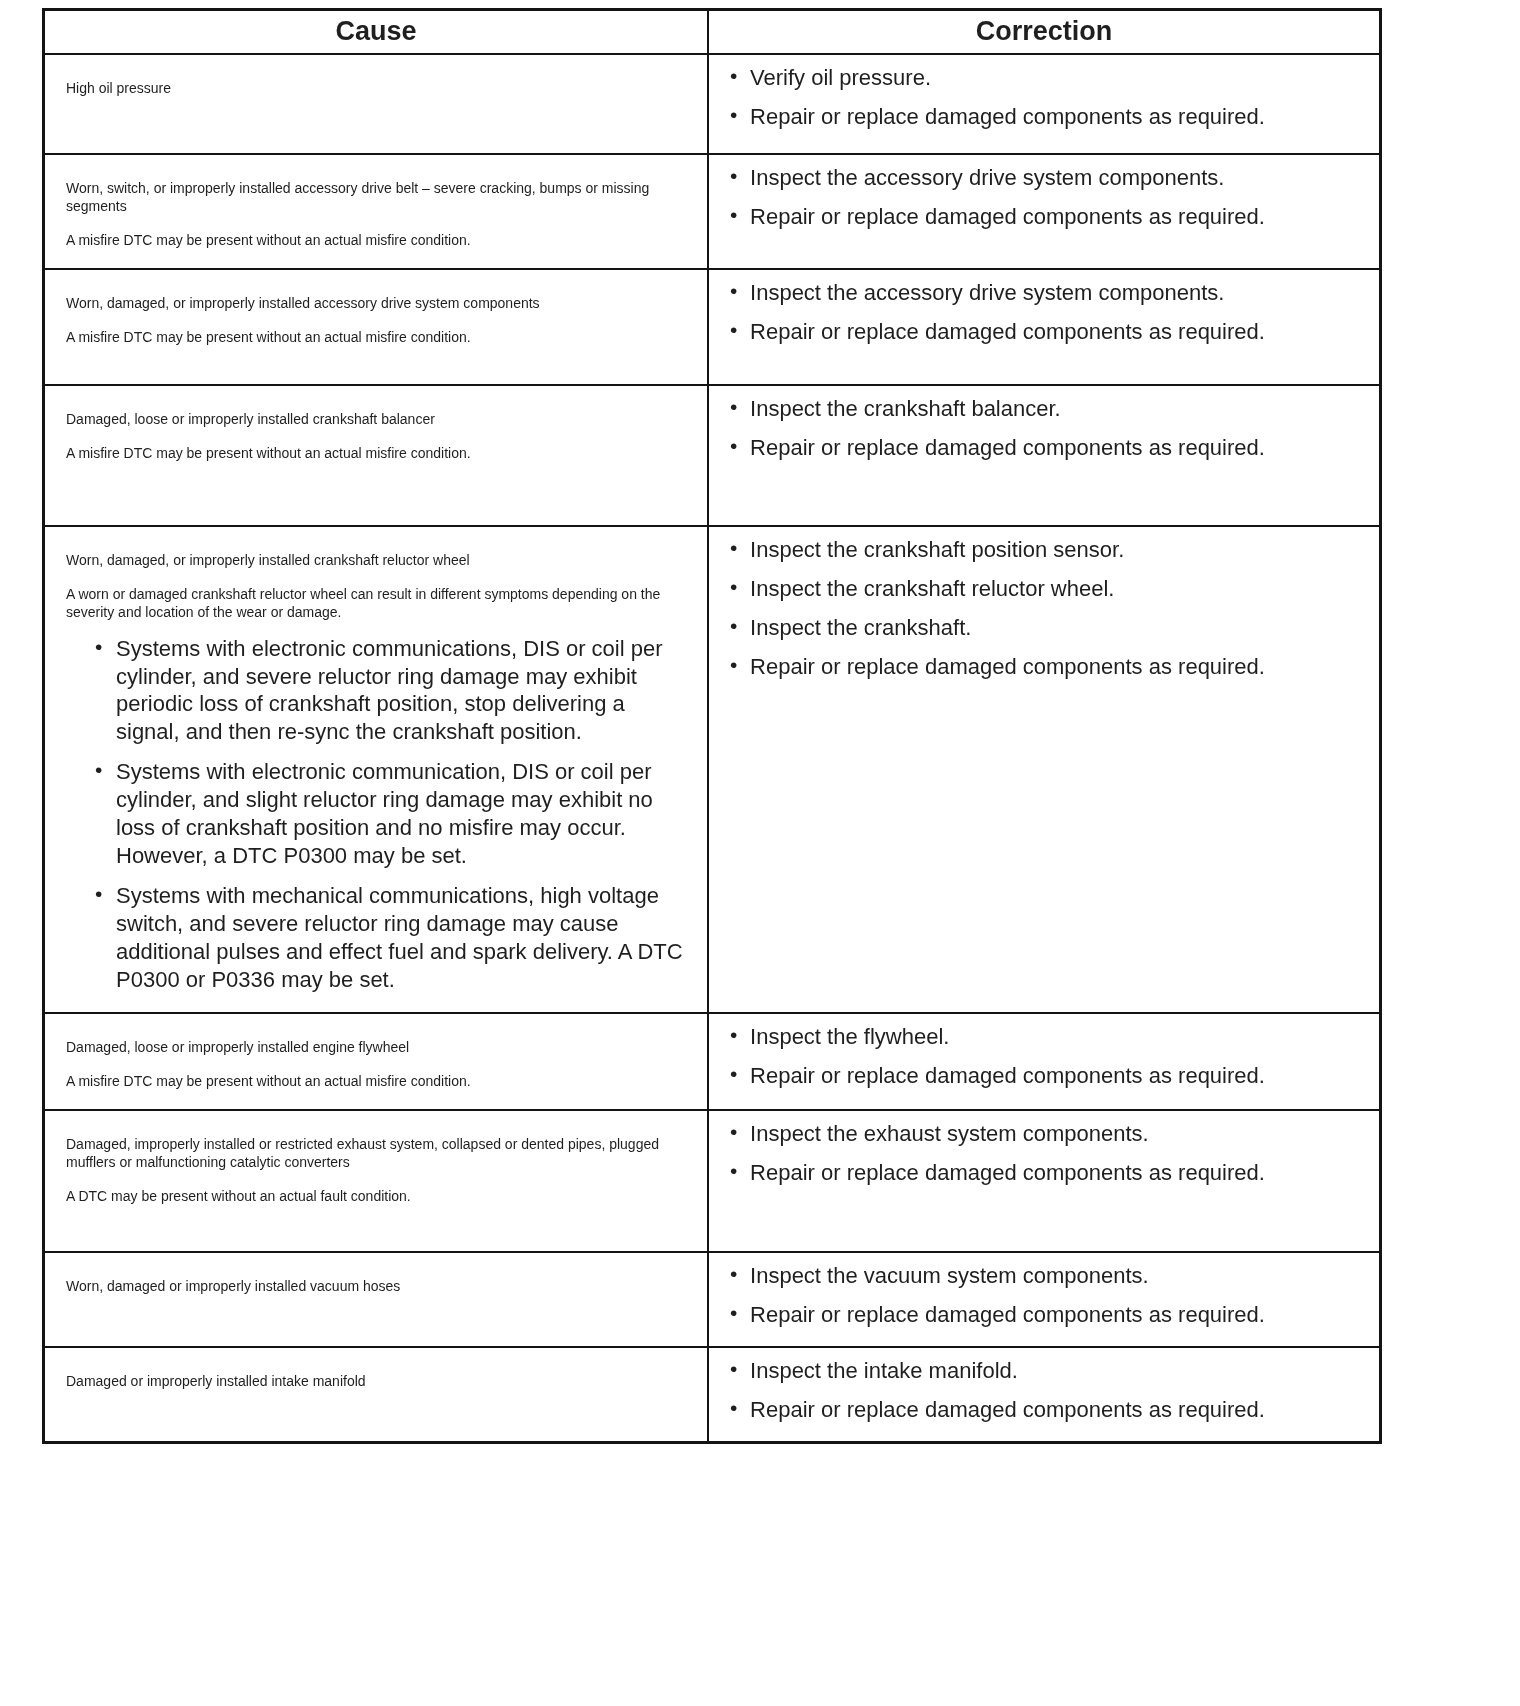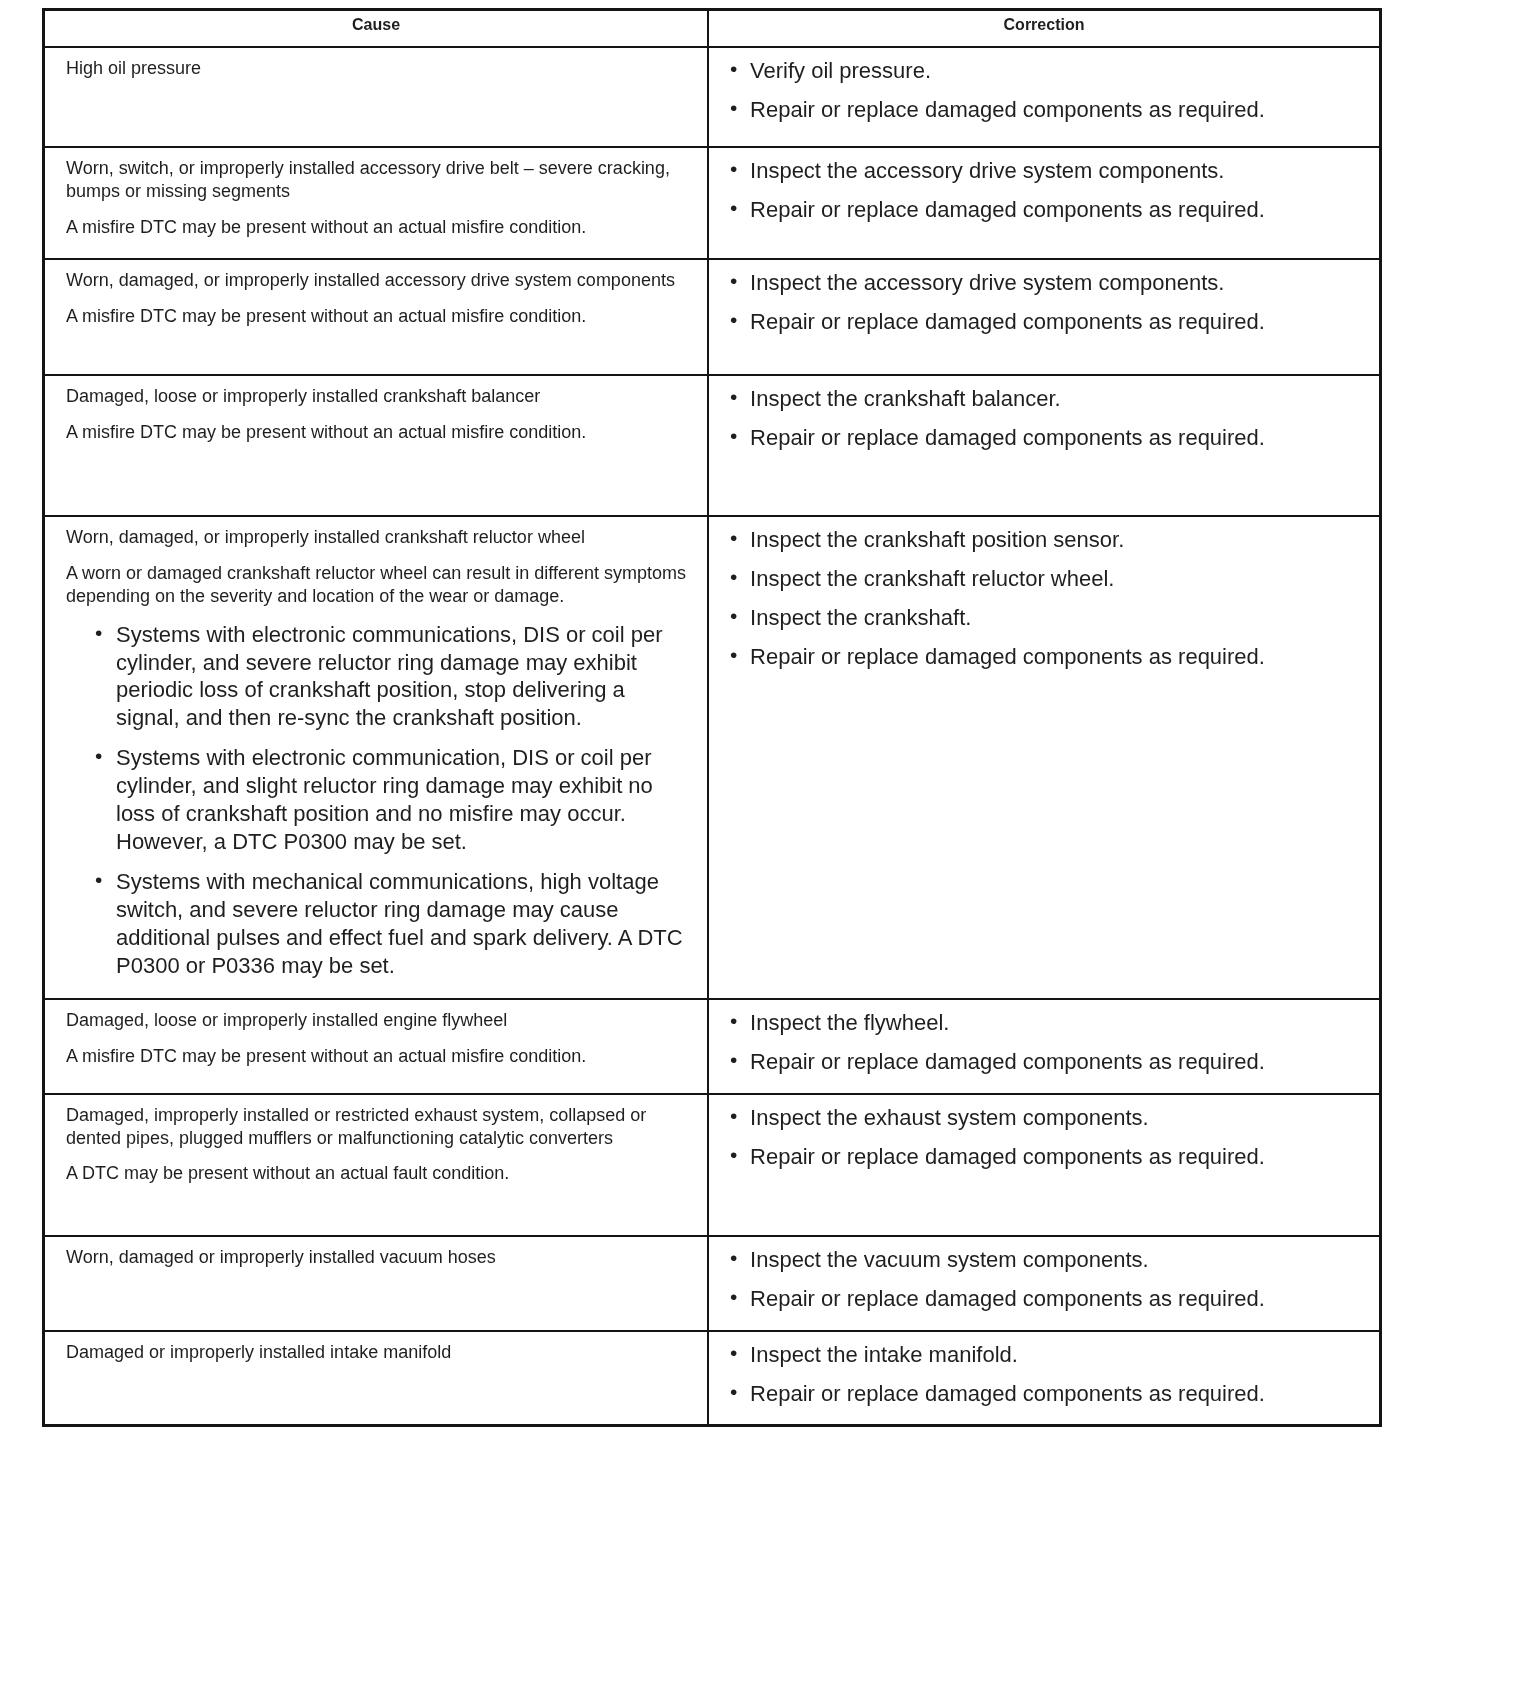--- a/index.html
+++ b/index.html
@@ -25,37 +25,37 @@
     border-collapse: collapse;
     border: 3px solid #141414;
     table-layout: fixed;
   }
   table.diag-table th,
   table.diag-table td {
     border: 2px solid #141414;
     vertical-align: top;
   }
   table.diag-table th {
-    font-size: 16px;
+    font-size: 27px;
     font-weight: bold;
     text-align: center;
     padding: 5px 4px 6px 4px;
     height: 24px;
   }
   th.cause-col { width: 49.7%; }
   th.corr-col  { width: 50.3%; }
   td.cause-cell {
     padding: 9px 16px 6px 21px;
   }
   td.corr-cell {
     padding: 9px 12px 6px 14px;
   }
   .cause-cell p {
-    margin: 0 0 13px 0;
-    font-size: 18px;
+    margin: 16px 0 13px 0;
+    font-size: 14px;
     line-height: 1.27;
   }
   ul.bullet-list {
     margin: 0;
     padding: 0;
     list-style: none;
   }
   ul.bullet-list li {
     position: relative;
     font-size: 22px;

